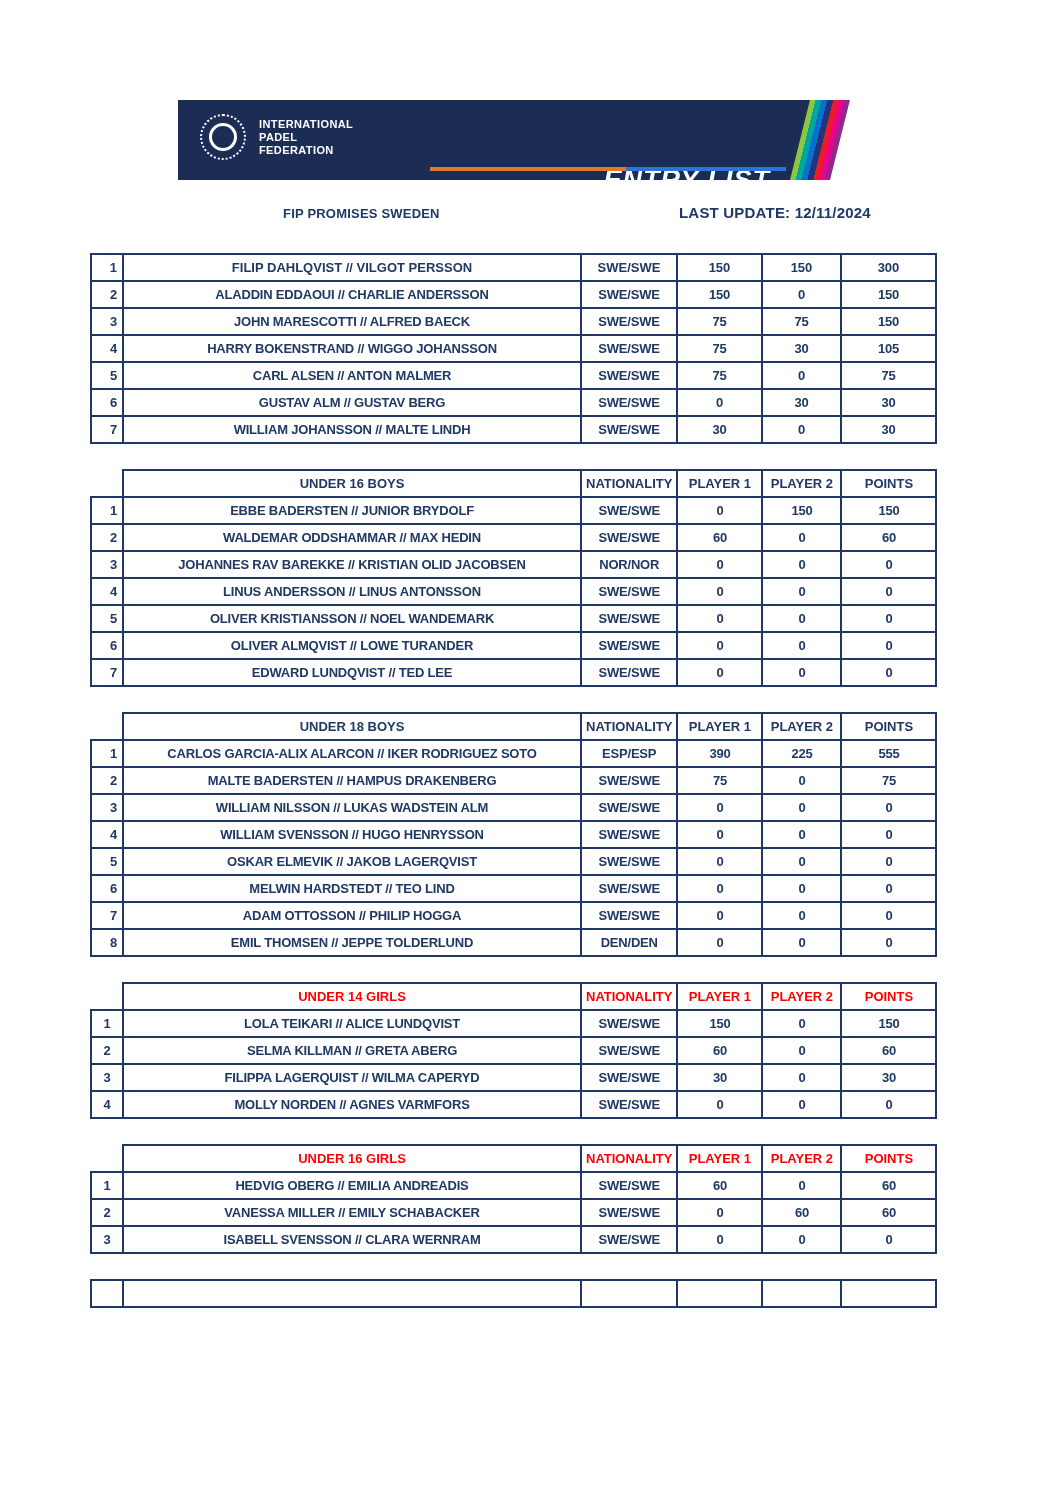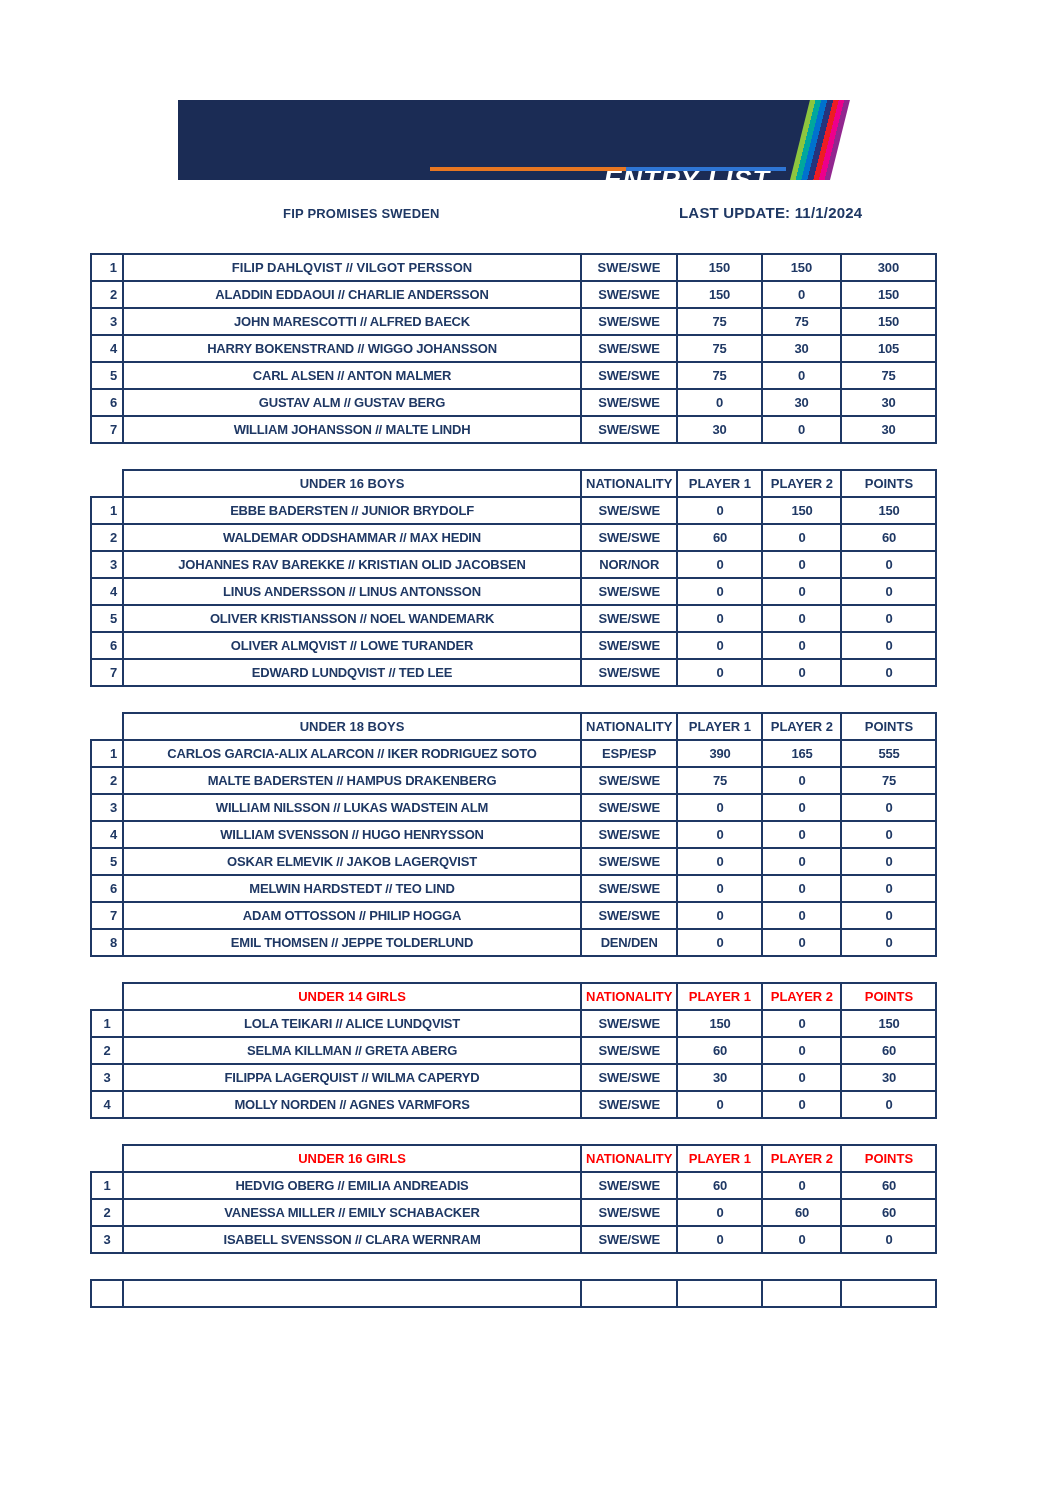--- a/index.html
+++ b/index.html
@@ -64,28 +64,36 @@
     font-weight:bold; font-size:13px; letter-spacing:-0.2px;
     color:#1F3864; text-align:center; white-space:nowrap; overflow:hidden;
   }
   .entry-table tr:first-child td { letter-spacing:0; }
   .entry-table td.spacer { border:none; background:transparent; }
 </style>
 </head>
 <body>
 
 <div class="banner">
+  <div class="logo">
+    <div class="logo-icon"></div>
+    <div class="logo-text">
+      <div>INTERNATIONAL</div>
+      <div>PADEL</div>
+      <div>FEDERATION</div>
+    </div>
+  </div>
   <div class="entry-title">ENTRY LIST</div>
   <div class="stripe"></div>
   <div class="rainbow"></div>
 </div>
 
 <div class="subheader">
   <div class="event">FIP PROMISES SWEDEN</div>
-  <div class="last-update">LAST UPDATE: 11/1/2024</div>
+  <div class="last-update">LAST UPDATE: 12/11/2024</div>
 </div>
 
 <div id="tables">
     <table class="entry-table">
       <colgroup>
         <col style="width: 32px;">
         <col style="width: 458px;">
         <col style="width: 96px;">
         <col style="width: 85px;">
         <col style="width: 79px;">
@@ -242,21 +250,21 @@
           <td style="color: rgb(31, 56, 100);">NATIONALITY</td>
           <td style="color: rgb(31, 56, 100);">PLAYER 1</td>
           <td style="color: rgb(31, 56, 100);">PLAYER 2</td>
           <td style="color: rgb(31, 56, 100);">POINTS</td>
         </tr>
         <tr>
           <td style="text-align: right; padding-right: 5px;">1</td>
           <td>CARLOS GARCIA-ALIX ALARCON // IKER RODRIGUEZ SOTO</td>
           <td>ESP/ESP</td>
           <td>390</td>
-          <td>165</td>
+          <td>225</td>
           <td>555</td>
         </tr>
         <tr>
           <td style="text-align: right; padding-right: 5px;">2</td>
           <td>MALTE BADERSTEN // HAMPUS DRAKENBERG</td>
           <td>SWE/SWE</td>
           <td>75</td>
           <td>0</td>
           <td>75</td>
         </tr>

